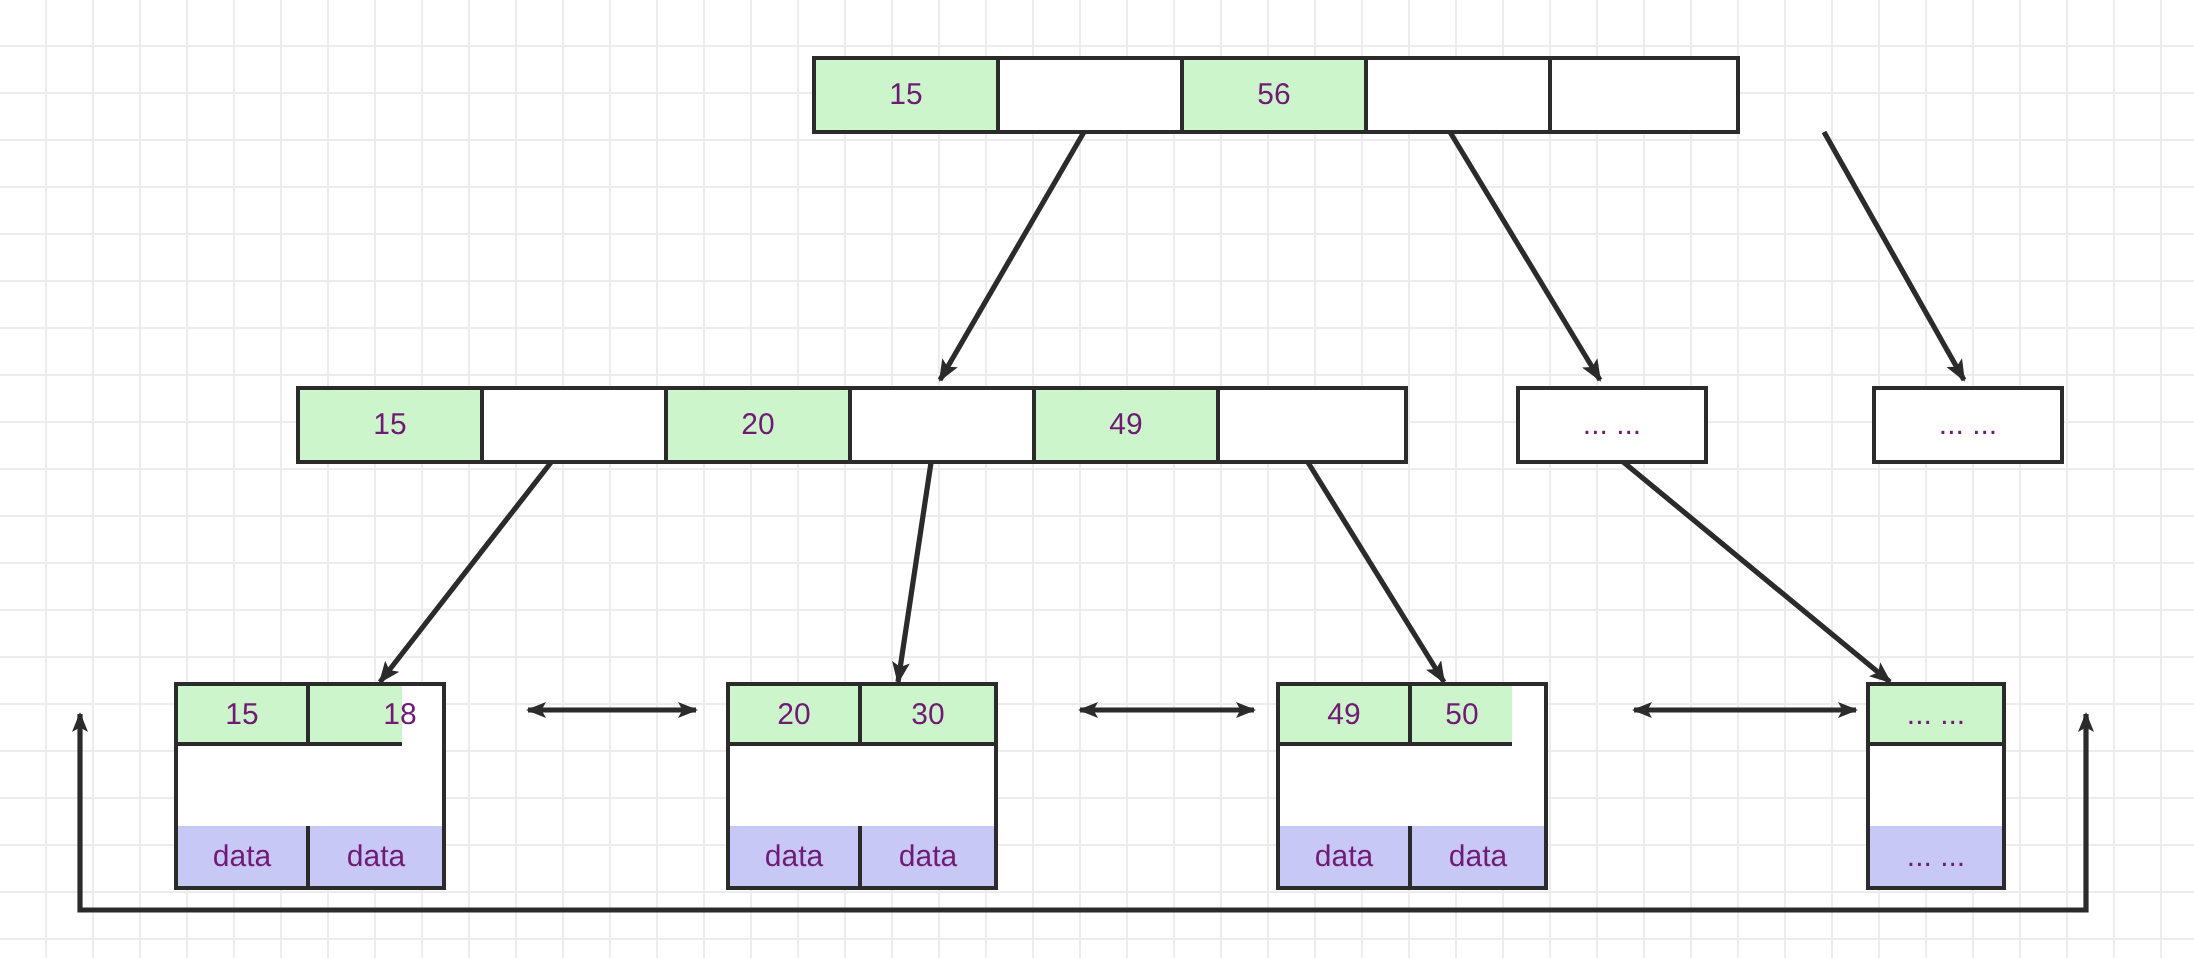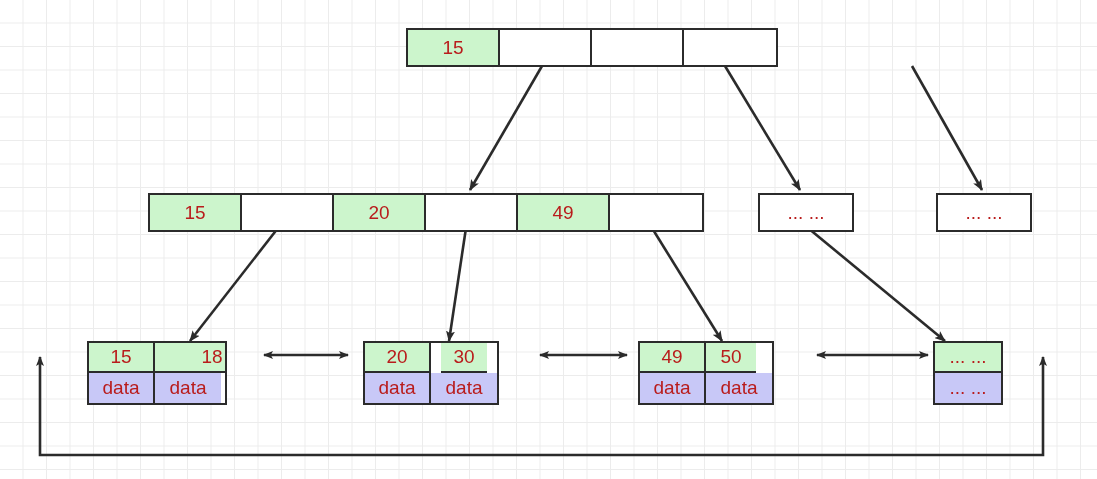--- a/index.html
+++ b/index.html
@@ -36,30 +36,30 @@
     background: #ffffff;
     z-index: 3;
   }
   .node.stacked { flex-direction: column; }
   .row { display: flex; }
   .cell {
     box-sizing: border-box;
     display: flex;
     align-items: center;
     justify-content: center;
-    font-size: 19px;
-    color: #b91c1c;
+    font-size: 15px;
+    color: #701a75;
     border-right: 2px solid #2b2b2b;
     background: #ffffff;
     white-space: nowrap;
   }
   .cell:last-child { border-right: none; }
   .cell.key { background: #ccf5cc; }
   .cell.ptr { background: #ffffff; }
-  .cell.data { background: #c8c8f7; }
+  .cell.data { background: #c8c8f7; margin-top: 40px; }
   .row.keys .cell { border-bottom: 2px solid #2b2b2b; }
   .row.datas .cell { border-bottom: none; }
   .internal .cell, .leafwide .cell { height: 35px; }
   .leaf .cell { height: 30px; }
 </style>
 </head>
 <body>
 
 <div id="canvas">
 
@@ -96,20 +96,21 @@
     </g>
 
     <g stroke="#2b2b2b" stroke-width="2.6" fill="none">
       <path d="M1043,357 L1043,455 L40,455 L40,357" marker-end="url(#ahs)" marker-start="url(#ahstart)"></path>
     </g>
   </svg>
 
   <div class="node internal" style="left:406px; top:28px;">
     <div class="cell key" style="width:92px;">15</div>
     <div class="cell ptr" style="width:92px;"></div>
+    <div class="cell key" style="width:92px;">56</div>
     <div class="cell ptr" style="width:92px;"></div>
     <div class="cell ptr" style="width:92px;"></div>
   </div>
 
   <div class="node internal" style="left:148px; top:193px;">
     <div class="cell key" style="width:92px;">15</div>
     <div class="cell ptr" style="width:92px;"></div>
     <div class="cell key" style="width:92px;">20</div>
     <div class="cell ptr" style="width:92px;"></div>
     <div class="cell key" style="width:92px;">49</div>
@@ -120,32 +121,32 @@
     <div class="cell ptr" style="width:92px;">... ...</div>
   </div>
 
   <div class="node internal" style="left:936px; top:193px;">
     <div class="cell ptr" style="width:92px;">... ...</div>
   </div>
 
   <div class="node stacked leaf" style="left:87px; top:341px;">
     <div class="row keys">
       <div class="cell key" style="width:66px;">15</div>
-      <div class="cell key" style="width:70px;padding-left:44px;">18</div>
+      <div class="cell key" style="width:46px;padding-left:44px;">18</div>
     </div>
     <div class="row datas">
       <div class="cell data" style="width:66px;">data</div>
       <div class="cell data" style="width:66px;">data</div>
     </div>
   </div>
 
   <div class="node stacked leaf" style="left:363px; top:341px;">
     <div class="row keys">
       <div class="cell key" style="width:66px;">20</div>
-      <div class="cell key" style="width:46px;margin-left:10px;">30</div>
+      <div class="cell key" style="width:66px;">30</div>
     </div>
     <div class="row datas">
       <div class="cell data" style="width:66px;">data</div>
       <div class="cell data" style="width:66px;">data</div>
     </div>
   </div>
 
   <div class="node stacked leaf" style="left:638px; top:341px;">
     <div class="row keys">
       <div class="cell key" style="width:66px;">49</div>

